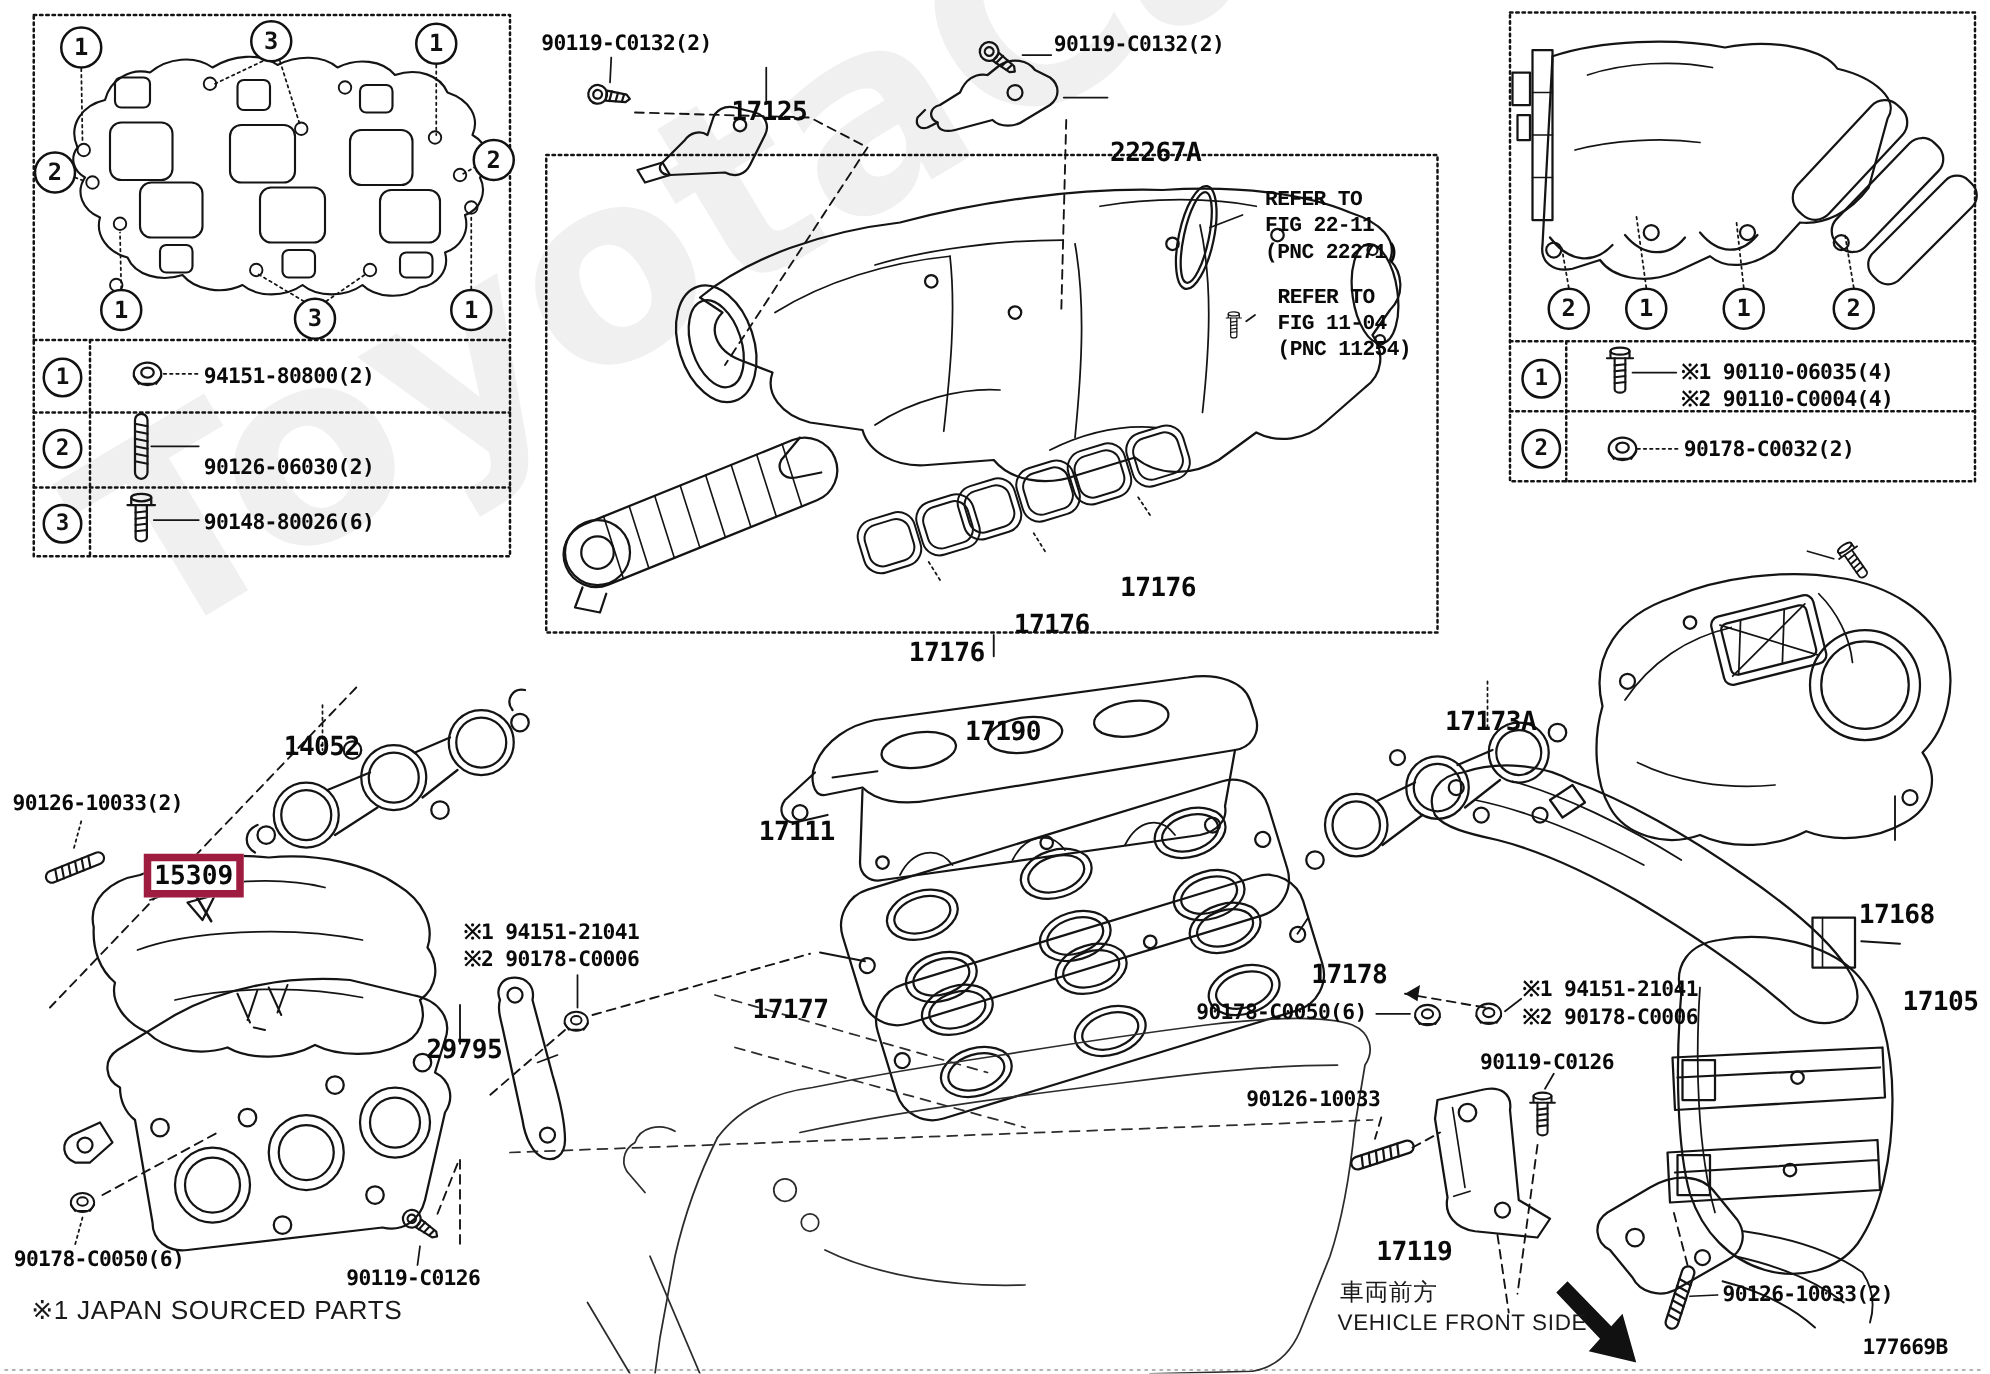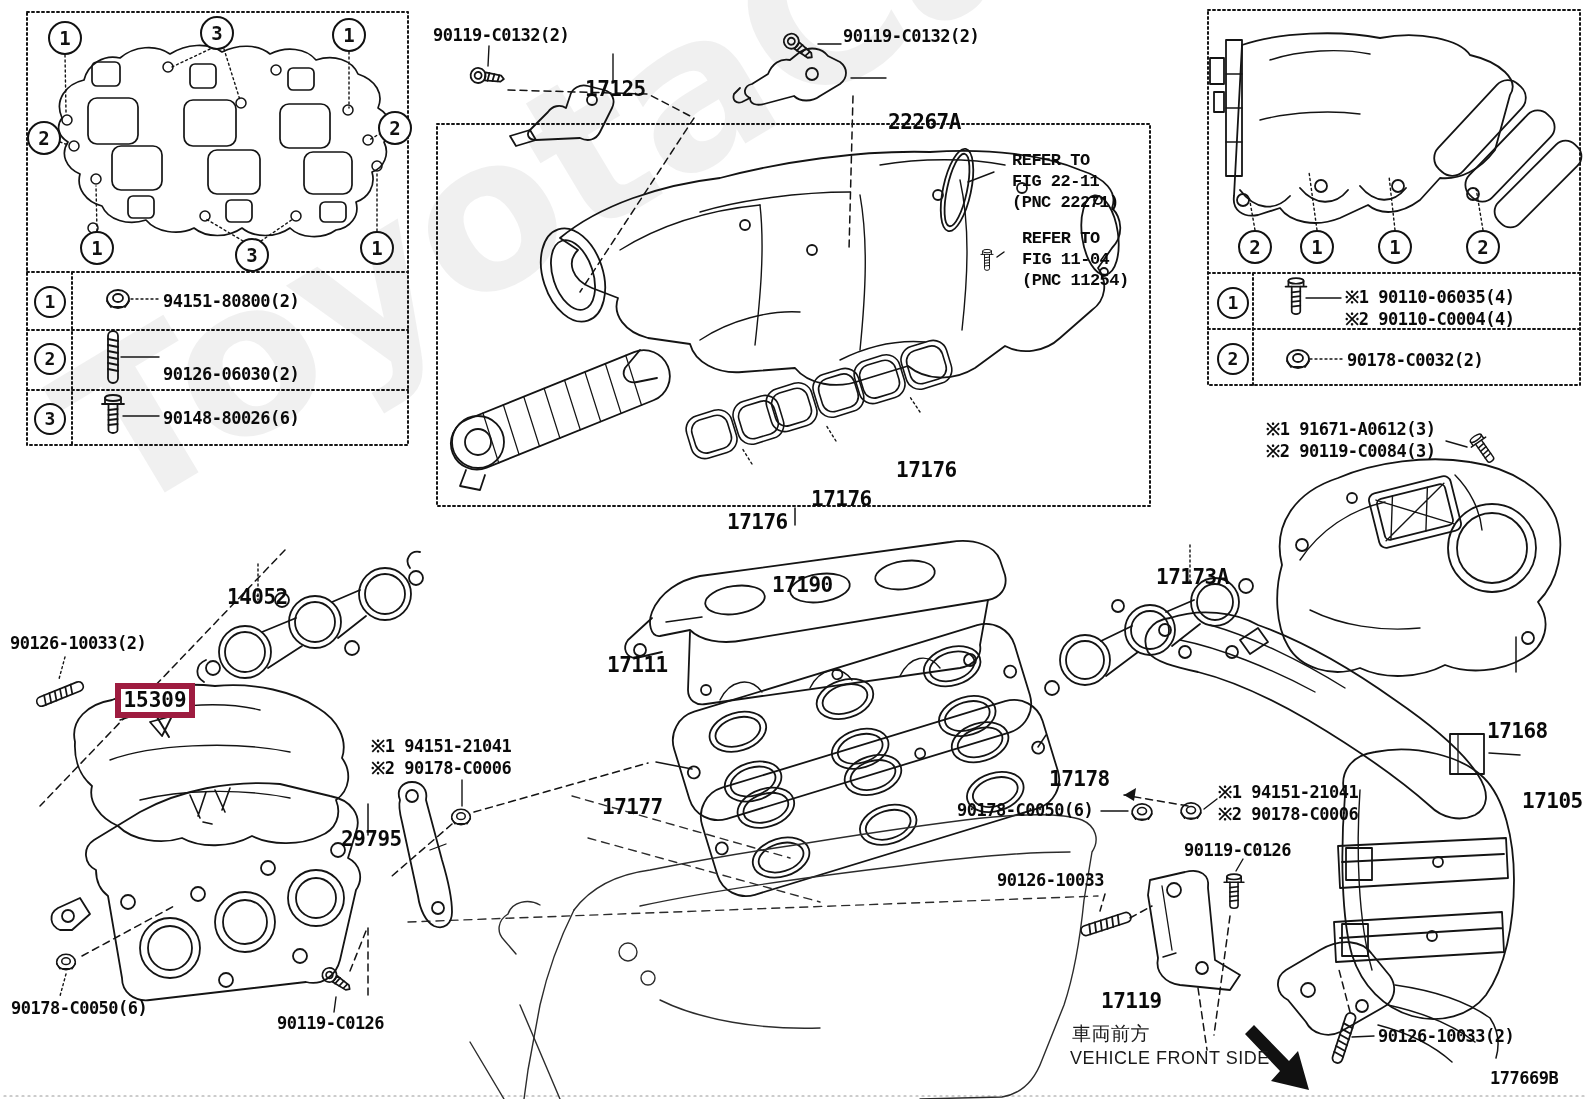--- a/index.html
+++ b/index.html
@@ -493,35 +493,32 @@
   <div class="lbl pb" style="left:341px;top:781px">29795</div>
 
   <div class="lbl note" style="left:371px;top:736px">
     <div>※1 94151-21041</div>
     <div>※2 90178-C0006</div>
   </div>
   <div class="lbl note" style="left:1218px;top:782px">
     <div>※1 94151-21041</div>
     <div>※2 90178-C0006</div>
   </div>
-  <div class="lbl note" style="left:1266px;top:419px">
-    <div>※1 91671-A0612(3)</div>
-    <div>※2 90119-C0084(3)</div>
-  </div>
 
   <div class="lbl pn" style="left:11px;top:998px">90178-C0050(6)</div>
   <div class="lbl pn" style="left:277px;top:1013px">90119-C0126</div>
   <div class="lbl pn" style="left:957px;top:800px">90178-C0050(6)</div>
   <div class="lbl pn" style="left:1184px;top:840px">90119-C0126</div>
   <div class="lbl pn" style="left:997px;top:870px">90126-10033</div>
   <div class="lbl pb" style="left:1101px;top:943px">17119</div>
   <div class="lbl pb" style="left:1487px;top:673px">17168</div>
   <div class="lbl pb" style="left:1522px;top:743px">17105</div>
   <div class="lbl pn" style="left:1378px;top:1026px">90126-10033(2)</div>
 
+  <div class="lbl sans" style="left:25px;top:1036px;font-size:21px">※1 JAPAN SOURCED PARTS</div>
   <div class="lbl sans" style="left:1072px;top:1021px;font-size:19px">車両前方</div>
   <div class="lbl sans" style="left:1070px;top:1048px;font-size:18px">VEHICLE FRONT SIDE</div>
   <div class="lbl pn" style="left:1490px;top:1068px">177669B</div>
 
   <div class="callout" style="left:48px;top:21px">1</div>
   <div class="callout" style="left:200px;top:16px">3</div>
   <div class="callout" style="left:332px;top:18px">1</div>
   <div class="callout" style="left:27px;top:121px">2</div>
   <div class="callout" style="left:378px;top:111px">2</div>
   <div class="callout" style="left:80px;top:231px">1</div>

